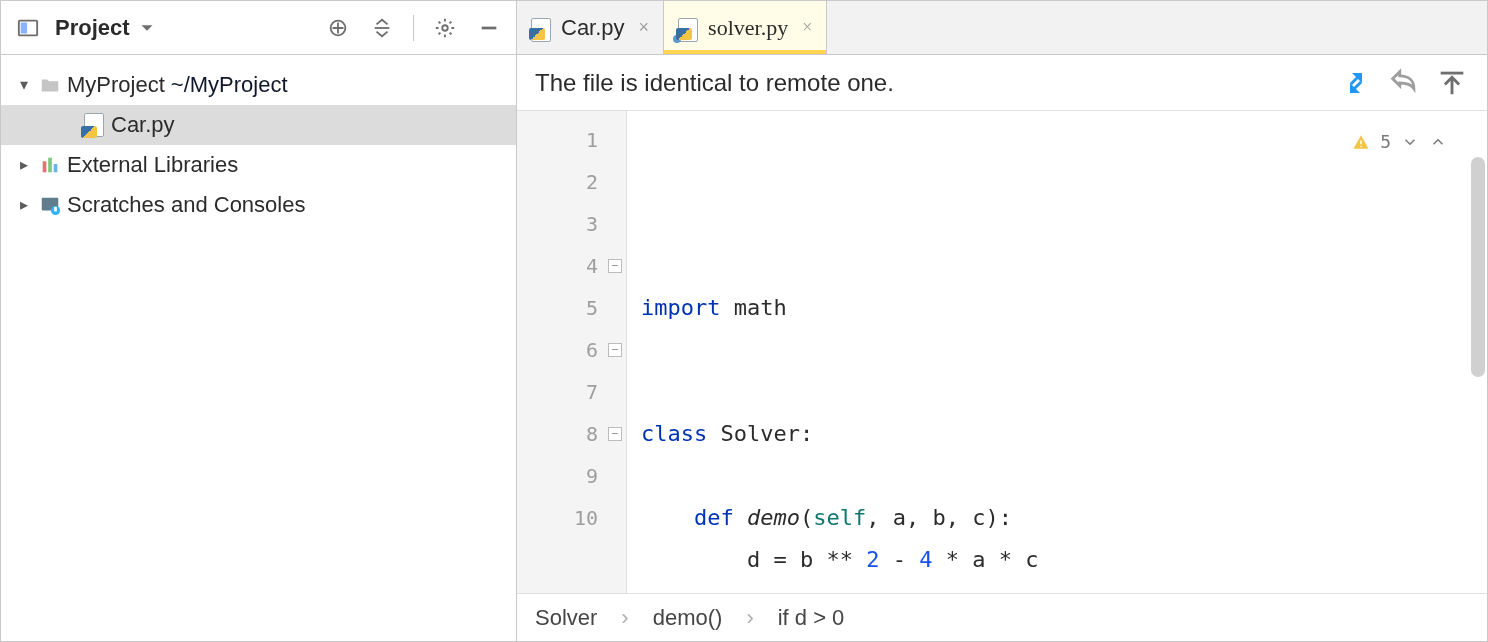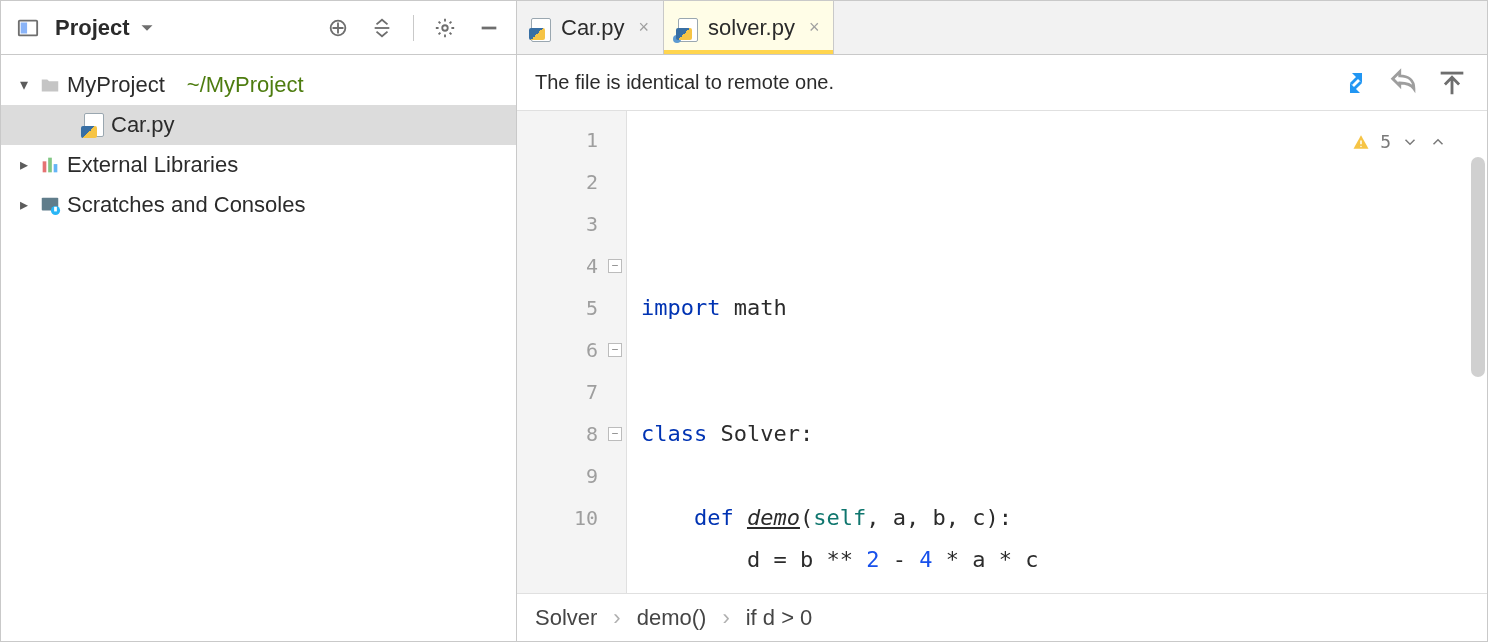--- a/index.html
+++ b/index.html
@@ -13,45 +13,45 @@
 .proj-label { display:flex; align-items:center; gap:6px; font-weight:600; font-size:22px; }
 .proj-label svg { width:22px; height:22px; }
 .tree { padding:10px 0; font-size:22px; line-height:36px; }
 .tree-row { display:flex; align-items:center; padding:2px 8px 2px 14px; gap:6px; cursor:default; white-space:nowrap; }
 .tree-row.sel { background:#dcdcdc; }
 .tree-row .tw { width:18px; text-align:center; color:#5c5c5c; font-size:16px; }
 .tree-row .tw.none { visibility:hidden; }
 .tree-row .ico { width:22px; height:22px; display:inline-flex; align-items:center; justify-content:center; }
 .tree-row .lbl { font-weight:400; }
 .tree-row .bold { font-weight:400; }
-.tree-row .dim { color:#4d7c0f; margin-left:16px; }
+.tree-row .dim { color:#0f172a; margin-left:0; }
 .tree-row.depth1 { padding-left:58px; }
 .editor { flex:1; display:flex; flex-direction:column; min-width:0; }
 .tabrow { height:54px; display:flex; align-items:stretch; background:#f2f2f2; border-bottom:1px solid #c9c9c9; }
 .tab { display:flex; align-items:center; gap:10px; padding:0 14px; border-right:1px solid #c9c9c9; background:#f2f2f2; cursor:pointer; }
-.tab.active { background:#fffde7; box-shadow:inset 0 -4px 0 0 #ffd54f; }
+.tab.active { background:#fffde7; box-shadow:inset 0 -4px 0 0 #ffd54f;font-family:Liberation Serif, serif; }
 .tab .ico { width:20px; height:20px; }
 .tab .close { color:#a0a0a0; font-size:18px; margin-left:4px; }
 .infobar { height:56px; display:flex; align-items:center; padding:0 18px; border-bottom:1px solid #e0e0e0; gap:14px; }
-.infobar .msg { flex:1; font-size:20px; }
+.infobar .msg { flex:1; font-size:24px; }
 .infobar .ico-btn { width:34px; height:34px; display:flex; align-items:center; justify-content:center; color:#7a7a7a; cursor:pointer; }
 .code-area { flex:1; display:flex; min-height:0; position:relative; }
 .gutter { width:110px; background:#f4f4f4; border-right:1px solid #e0e0e0; padding-top:8px; font-family:Menlo,Monaco,Consolas,monospace; font-size:20px; color:#9e9e9e; line-height:42px; text-align:right; }
 .gutter .gl { padding-right:28px; position:relative; }
 .gutter .gl .fold { position:absolute; right:4px; top:50%; transform:translateY(-50%); width:14px; height:14px; border:1px solid #bcbcbc; background:#fff; color:#8e8e8e; font-size:11px; line-height:12px; text-align:center; }
 .code { flex:1; padding:8px 0 0 14px; font-family:Menlo,Monaco,Consolas,monospace; font-size:22px; line-height:42px; white-space:pre; position:relative; overflow:hidden; }
 .code .ln { height:42px; }
 .insp { position:absolute; top:10px; right:40px; display:flex; align-items:center; gap:10px; font-size:18px; color:#7a7a7a; }
 .insp svg { width:18px; height:18px; }
 .scrollbar { position:absolute; right:2px; top:46px; width:14px; height:220px; background:#d0d0d0; border-radius:7px; }
 .kw { color:#0033b3;margin-top:16px; }
-.fn { font-style:italic;text-decoration:underline; }
+.fn { font-style:italic; }
 .self { color:#0f766e; }
 .num { color:#1750eb; }
-.bc-bar { height:48px; border-top:1px solid #e0e0e0; display:flex; align-items:center; padding:0 18px; gap:16px; font-size:22px; color:#454545; }
+.bc-bar { height:48px; border-top:1px solid #e0e0e0; display:flex; align-items:center; padding:0 18px; gap:24px; font-size:22px; color:#454545; }
 .bc-sep { color:#b0b0b0; }
 .pyfile-ico { position:relative; }
 .pyfile-ico::before { content:""; display:block; width:18px; height:22px; background:#fff; border:1px solid #9aa7b0; border-radius:2px 2px 2px 2px; }
 .pyfile-ico::after { content:""; position:absolute; bottom:-2px; left:-2px; width:16px; height:12px;
   background:linear-gradient(135deg,#386fa4 50%,#f6c445 50%); border-radius:2px; }
 </style>
 </head>
 <body>
 
 <div class="root">

